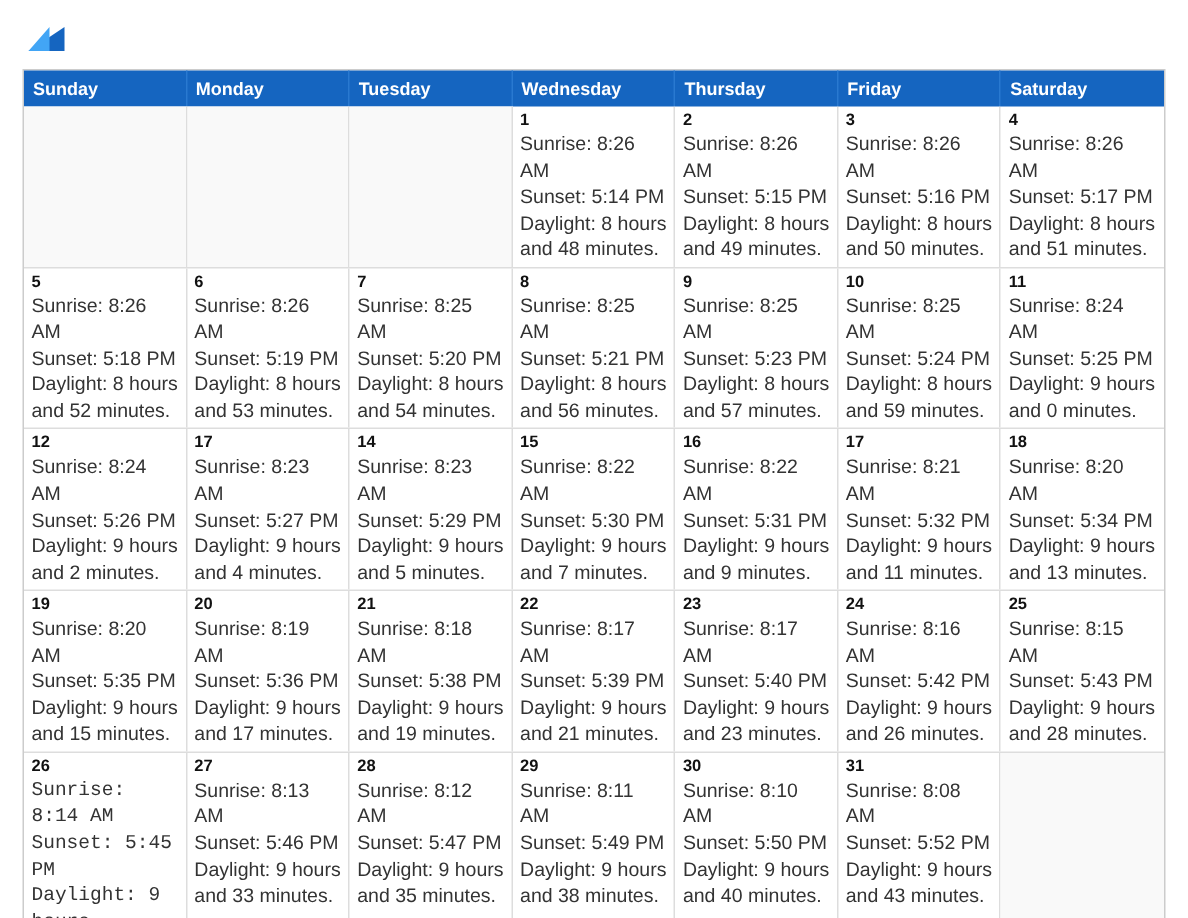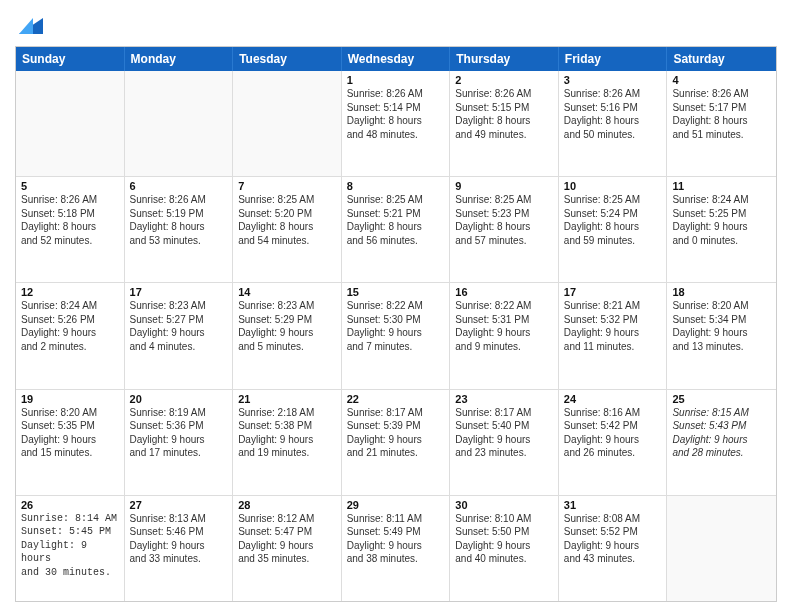--- a/index.html
+++ b/index.html
@@ -82,21 +82,21 @@
     }
     .cal-cell:last-child { border-right: none; }
     .cal-cell.empty { background: #f9f9f9; }
     .day-num {
       font-size: 11px;
       font-weight: bold;
       color: #111;
       margin-bottom: 1px;
     }
     .cell-info {
-      font-size: 10px;
+      font-size: 13px;
       line-height: 1.35;
       color: #333;
     }
   </style>
 </head>
 <body>
 
 <div class="page">
   <div class="header">
     <div class="logo">
@@ -273,21 +273,21 @@
           </div>
           <div class="cal-cell">
             <div class="day-num">20</div>
             <div class="cell-info" style="white-space: pre-line;">Sunrise: 8:19 AM
 Sunset: 5:36 PM
 Daylight: 9 hours
 and 17 minutes.</div>
           </div>
           <div class="cal-cell">
             <div class="day-num">21</div>
-            <div class="cell-info" style="white-space: pre-line;">Sunrise: 2:18 AM
+            <div class="cell-info" style="white-space: pre-line;">Sunrise: 8:18 AM
 Sunset: 5:38 PM
 Daylight: 9 hours
 and 19 minutes.</div>
           </div>
           <div class="cal-cell">
             <div class="day-num">22</div>
             <div class="cell-info" style="white-space: pre-line;">Sunrise: 8:17 AM
 Sunset: 5:39 PM
 Daylight: 9 hours
 and 21 minutes.</div>
@@ -301,21 +301,21 @@
           </div>
           <div class="cal-cell">
             <div class="day-num">24</div>
             <div class="cell-info" style="white-space: pre-line;">Sunrise: 8:16 AM
 Sunset: 5:42 PM
 Daylight: 9 hours
 and 26 minutes.</div>
           </div>
           <div class="cal-cell">
             <div class="day-num">25</div>
-            <div class="cell-info" style="white-space: pre-line; font-style: italic;">Sunrise: 8:15 AM
+            <div class="cell-info" style="white-space: pre-line;">Sunrise: 8:15 AM
 Sunset: 5:43 PM
 Daylight: 9 hours
 and 28 minutes.</div>
           </div>
         </div>
         <div class="cal-row">
           <div class="cal-cell">
             <div class="day-num">26</div>
             <div class="cell-info" style="white-space: pre-line; font-family: Liberation Mono, monospace;">Sunrise: 8:14 AM
 Sunset: 5:45 PM

